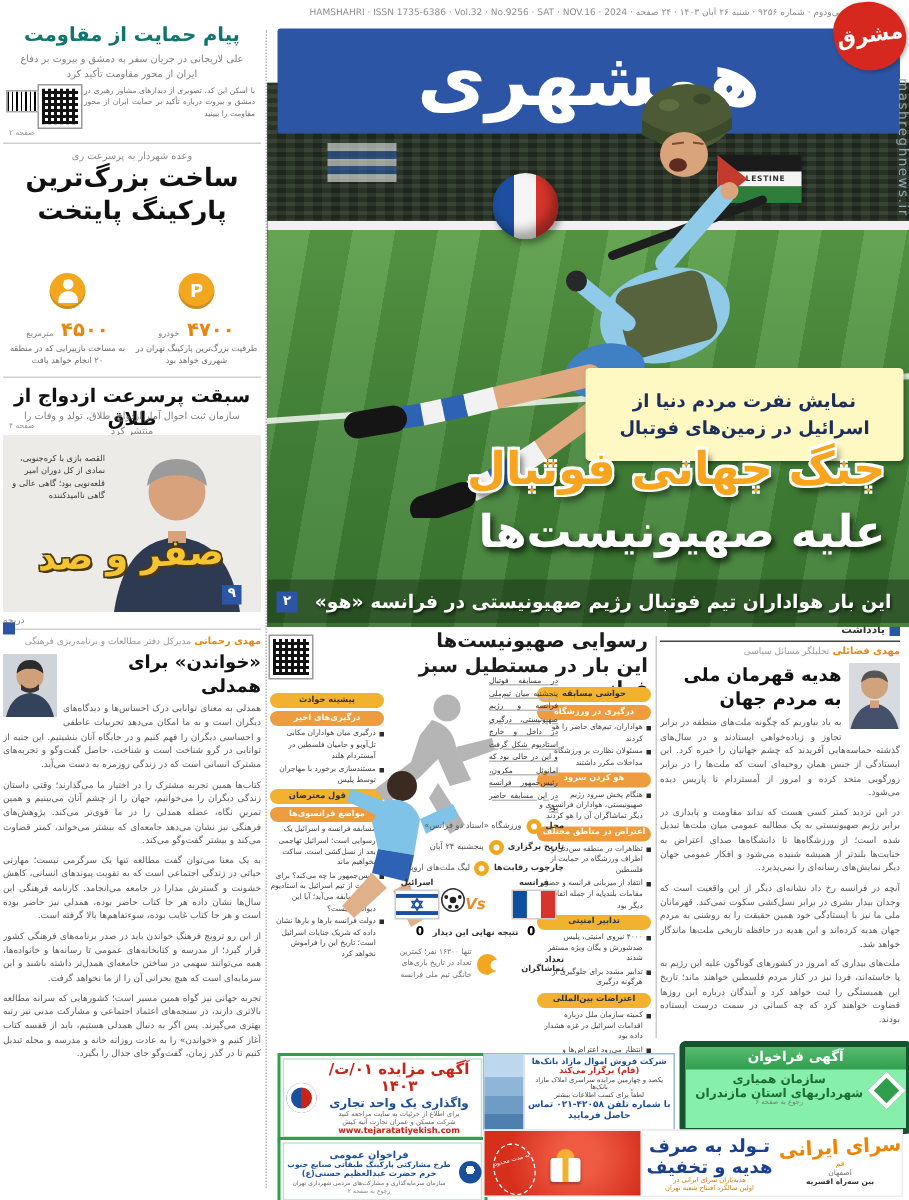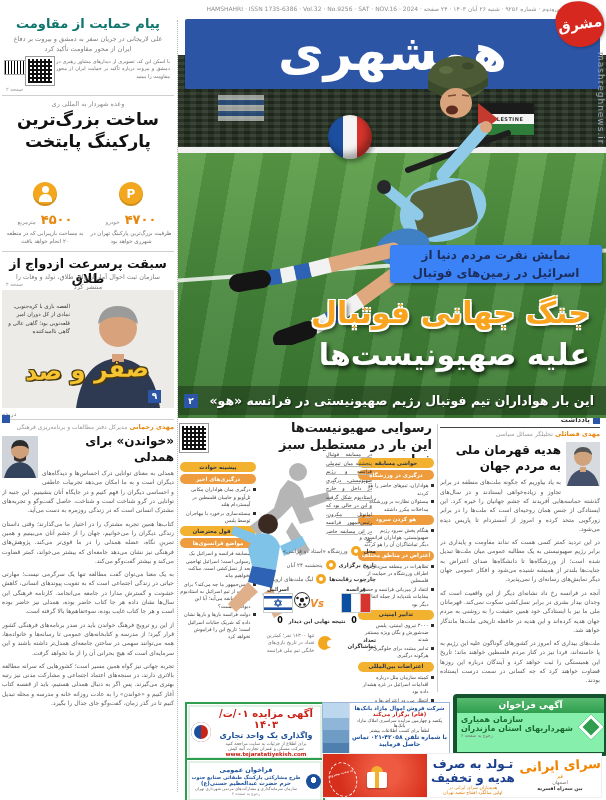--- a/index.html
+++ b/index.html
@@ -93,21 +93,21 @@
       <line x1="152" y1="185" x2="135" y2="196" stroke="#f2f2f2" stroke-width="15"></line>
       <line x1="135" y1="196" x2="120" y2="205" stroke="#2d62b5" stroke-width="15"></line>
       <line x1="120" y1="205" x2="106" y2="212" stroke="#f2f2f2" stroke-width="15"></line>
       <line x1="100" y1="215" x2="74" y2="224" stroke="#151515" stroke-width="18" stroke-linecap="round"></line>
     </svg>
 
     <div class="abs" style="left:150px;top:60px;width:44px;height:44px;border-radius:50%;
          background:linear-gradient(90deg,#1c4fa0 0 33%,#f5f5f5 33% 66%,#d6342c 66%);
          box-shadow:inset -4px -5px 7px rgba(0,0,0,.35),2px 3px 4px rgba(0,0,0,.35)"></div>
 
-    <div class="abs" style="left:212px;top:190px;width:200px;background:#3b82f6;border-radius:3px;padding:1px 6px;box-shadow:1px 2px 3px rgba(0,0,0,.35)">
+    <div class="abs" style="left:212px;top:190px;width:200px;background:#fef9c3;border-radius:3px;padding:13px 6px;box-shadow:1px 2px 3px rgba(0,0,0,.35)">
       <div class="c b" style="font-size:12px;color:#1d2e5c;line-height:1.5">نمایش نفرت مردم دنیا از</div>
       <div class="c b" style="font-size:12px;color:#1d2e5c;line-height:1.5">اسرائیل در زمین‌های فوتبال</div>
     </div>
 
     <div class="abs hero-h1 r" style="right:16px;top:240px;width:400px">جنگ جهانی فوتبال</div>
     <div class="abs hero-h2 r" style="right:16px;top:282px;width:400px">علیه صهیونیست‌ها</div>
 
     <div class="abs" style="left:0;right:0;top:331px;height:29px;background:rgba(26,46,22,.5)">
       <div class="abs r b" style="right:12px;top:0;width:400px;line-height:29px;font-size:12.5px;color:#fff;text-shadow:1px 1px 2px rgba(0,0,0,.6)">این بار هواداران تیم فوتبال رژیم صهیونیستی در فرانسه «هو» شدند</div>
       <div class="abs badge-page" style="left:6px;top:8px;width:14px;height:14px;line-height:14px">۲</div>
@@ -139,21 +139,21 @@
 
   <div class="abs r b" style="left:2px;top:16px;width:172px;font-size:13px;color:#0f766e;text-align:center">پیام حمایت از مقاومت</div>
   <div class="abs dek c" style="left:12px;top:35px;width:152px">علی لاریجانی در جریان سفر به دمشق و بیروت بر دفاع ایران از محور مقاومت تأکید کرد</div>
   <div class="abs qr" style="left:26px;top:57px;width:24px;height:24px"></div>
   <div class="abs tiny j" style="left:56px;top:58px;width:114px;font-size:5px">با اسکن این کد، تصویری از دیدارهای مشاور رهبری در دمشق و بیروت درباره تأکید بر حمایت ایران از محور مقاومت را ببینید</div>
   <div class="abs barcode" style="left:4px;top:60px;width:20px;height:13px"></div>
   <div class="abs" style="left:6px;top:86px;font-size:5px;color:#999">صفحه ۲</div>
 
   <div class="abs hr" style="left:2px;top:95px;width:172px"></div>
 
-  <div class="abs c" style="left:2px;top:100px;width:172px;font-size:6.5px;color:#8a8a8a">وعده شهردار به المللی ری</div>
+  <div class="abs c" style="left:2px;top:100px;width:172px;font-size:6.5px;color:#8a8a8a">وعده شهردار به پرسرعت ری</div>
   <div class="abs c b" style="left:2px;top:109px;width:172px;font-size:17px;color:#111">ساخت بزرگ‌ترین</div>
   <div class="abs c b" style="left:2px;top:131px;width:172px;font-size:17px;color:#111">پارکینگ پایتخت</div>
 
   <div class="abs c" style="left:90px;top:182px;width:82px">
     <div class="statc">
         <span class="pglyph">P</span>
       </div>
     <div style="margin-top:3px"><span class="statv">۴۷۰۰</span>
       <span class="statu">خودرو</span></div>
     <div class="tiny c" style="margin-top:2px">ظرفیت بزرگ‌ترین پارکینگ تهران در شهرری خواهد بود</div>
@@ -416,21 +416,21 @@
       <div style="font-size:4.5px;color:#555;background:#ffd98a;display:inline-block;padding:0 3px">رجوع به صفحات ۹۸ و ۹۹</div>
     </div>
     <div style="width:26px;flex:none;
          background:linear-gradient(180deg,#bcd7ee 0 30%,#8fb6d9 30% 55%,#6f9cc4 55% 80%,#4f7fae 80%);border-right:1px solid #dde"></div>
   </div>
 
   <div class="abs" style="left:453px;top:694px;width:147px;height:54px;border:4px solid #14532d;border-radius:4px;overflow:hidden;background:#86efac">
     <div class="c b" style="height:15px;line-height:15px;font-size:9px;color:#fff;background:linear-gradient(#58bb6f,#2f9e4f)">آگهی فراخوان</div>
     <div style="display:flex;align-items:center;padding:2px 4px">
       <div style="width:18px;height:18px;flex:none;margin-left:4px;background:#2f9e4f;transform:rotate(45deg);box-shadow:inset 0 0 0 3px #fff,inset 0 0 0 5px #2f9e4f"></div>
-      <div style="flex:1;text-align:left">
+      <div style="flex:1;text-align:center">
         <div class="b" style="font-size:8px;color:#1d6b33">سازمان همیاری</div>
         <div class="b" style="font-size:8px;color:#1d6b33">شهرداریهای استان مازندران</div>
         <div style="font-size:4.5px;color:#777">رجوع به صفحه ۶</div>
       </div>
     </div>
   </div>
 
   <div class="abs adgreen" style="left:185px;top:758px;width:132px;height:38px;display:flex;align-items:center;padding:2px">
     <div style="width:15px;height:15px;border-radius:50%;flex:none;margin-left:3px;
          background:radial-gradient(circle at 50% 40%,#fff 0 3px,#1a4f9c 3px)"></div>

